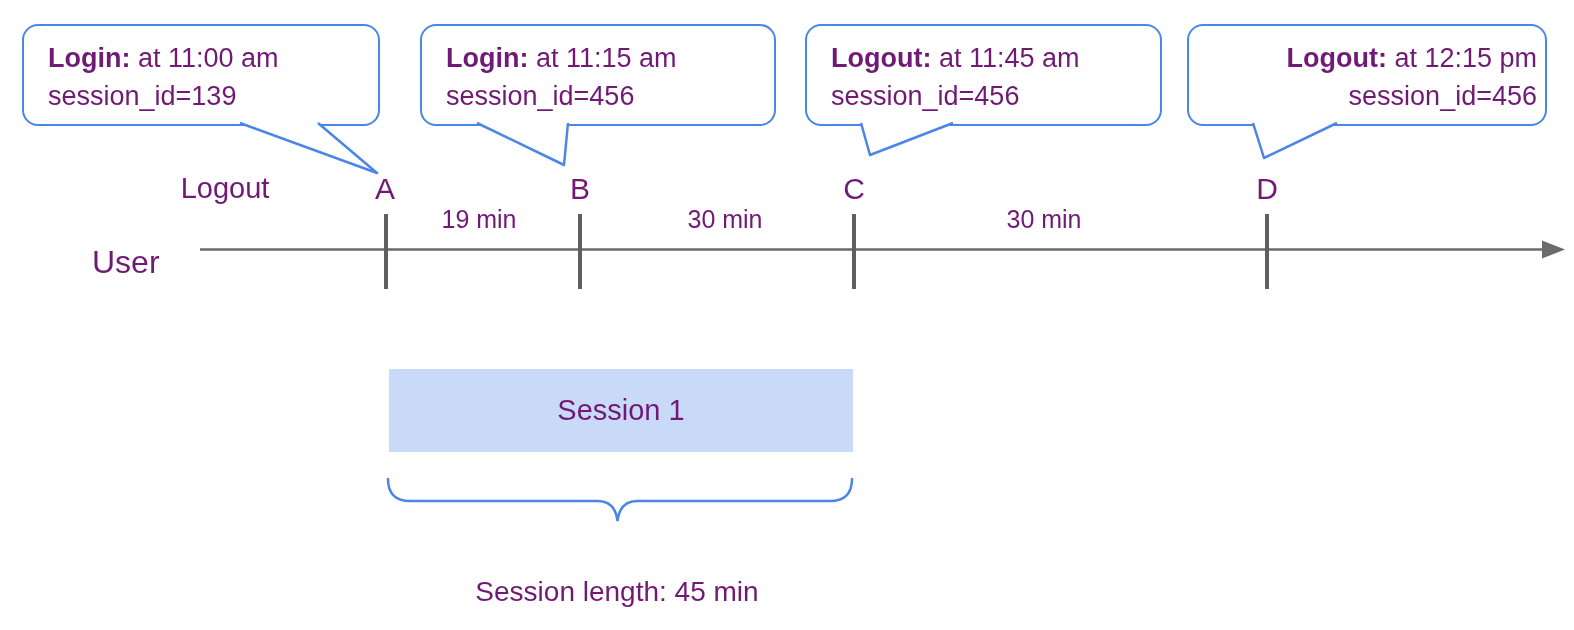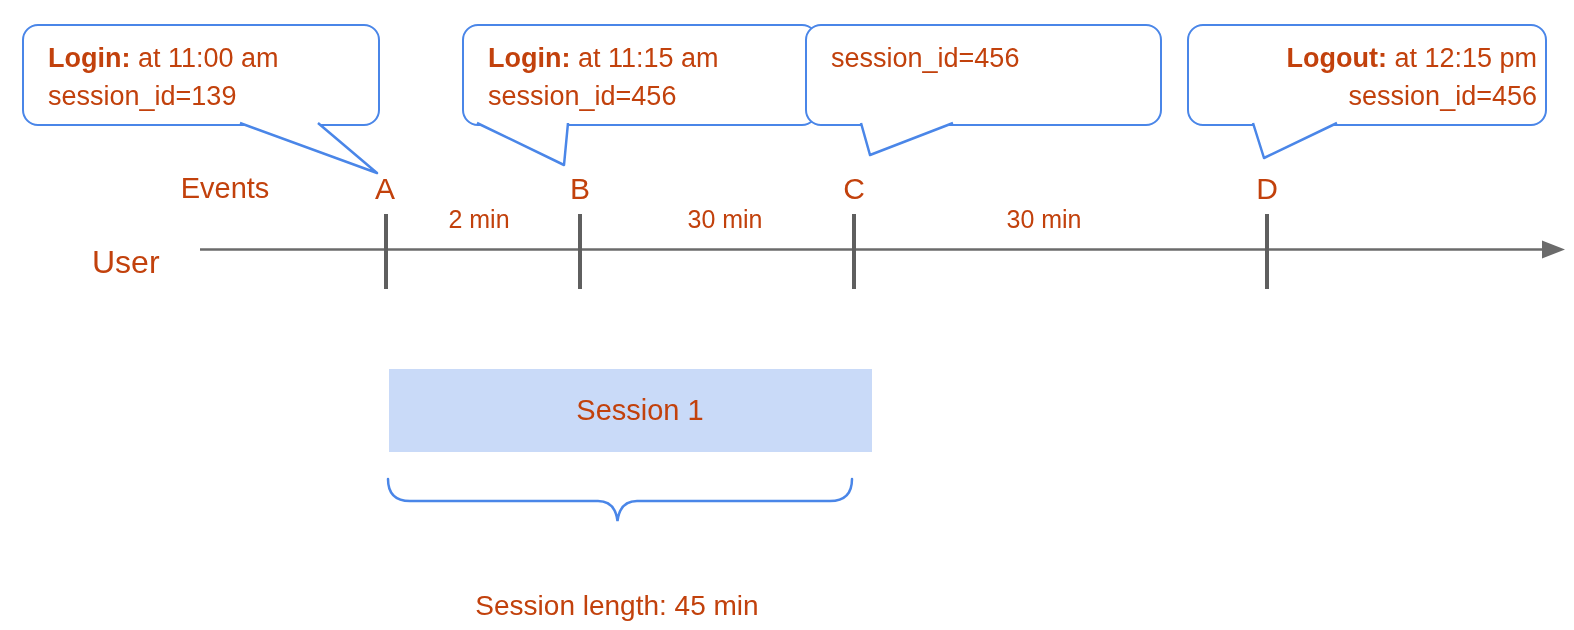--- a/index.html
+++ b/index.html
@@ -1,18 +1,18 @@
 <!DOCTYPE html>
 <html><head>
 <meta charset="utf-8">
 <style>
   html,body{margin:0;padding:0;background:#ffffff;}
   .canvas{
     position:relative;width:1574px;height:630px;background:#ffffff;
-    font-family:"Liberation Sans",sans-serif;color:#c2410c;overflow:hidden;
+    font-family:"Liberation Sans",sans-serif;color:#701a75;overflow:hidden;
   }
   
   .bubble{
     position:absolute;top:24px;height:102px;box-sizing:border-box;
     border:2.5px solid #4a86e8;border-radius:16px;background:#fff;
     padding:13px 8px 0 24px;font-size:27px;line-height:38px;z-index:1;
   }
   .bubble .b{font-weight:bold;}
   
   .overlay{position:absolute;left:0;top:0;z-index:2;}
@@ -20,54 +20,55 @@
   .lbl{position:absolute;white-space:nowrap;z-index:1;}
   .ctr{transform:translateX(-50%);}
   .events-lbl{left:225px;top:172px;font-size:29px;}
   .user-lbl{left:92px;top:236px;font-size:32px;margin-top:8px;}
   .marker{top:172px;font-size:30px;}
   .interval{top:205px;font-size:25px;}
   
   .session-box{
     position:absolute;left:389px;top:369px;width:464px;height:83px;
     background:#c9daf8;display:flex;align-items:center;justify-content:center;
-    font-size:29px;z-index:1;padding-left:19px;
+    font-size:29px;z-index:1;
   }
-  .session-length{left:617px;top:576px;font-size:28px;margin-top:14px;}
+  .session-length{left:617px;top:576px;font-size:28px;}
 </style>
 </head>
 <body>
 
 <div class="canvas">
 
   <div class="bubble" style="left:22px;width:358px;">
     <div><span class="b">Login:</span> <span>at 11:00 am</span></div>
     <div>session_id=139</div>
   </div>
-  <div class="bubble" style="left:420px;width:356px;margin-left:42px;">
+  <div class="bubble" style="left:420px;width:356px;">
     <div><span class="b">Login:</span> <span>at 11:15 am</span></div>
     <div>session_id=456</div>
   </div>
   <div class="bubble" style="left:805px;width:357px;">
+    <div><span class="b">Logout:</span> <span>at 11:45 am</span></div>
     <div>session_id=456</div>
   </div>
   <div class="bubble" style="left:1187px;width:360px;text-align:right;">
     <div><span class="b">Logout:</span> <span>at 12:15 pm</span></div>
     <div>session_id=456</div>
   </div>
 
-  <div class="lbl events-lbl ctr">Events</div>
+  <div class="lbl events-lbl ctr">Logout</div>
   <div class="lbl user-lbl">User</div>
 
   <div class="lbl marker ctr" style="left:385px;">A</div>
   <div class="lbl marker ctr" style="left:580px;">B</div>
   <div class="lbl marker ctr" style="left:854px;">C</div>
   <div class="lbl marker ctr" style="left:1267px;">D</div>
 
-  <div class="lbl interval ctr" style="left:479px;">2 min</div>
+  <div class="lbl interval ctr" style="left:479px;">19 min</div>
   <div class="lbl interval ctr" style="left:725px;">30 min</div>
   <div class="lbl interval ctr" style="left:1044px;">30 min</div>
 
   <div class="session-box">
     <span>Session 1</span>
   </div>
   <div class="lbl session-length ctr">Session length: 45 min</div>
 
   <svg class="overlay" width="1574" height="630" viewBox="0 0 1574 630">
 

